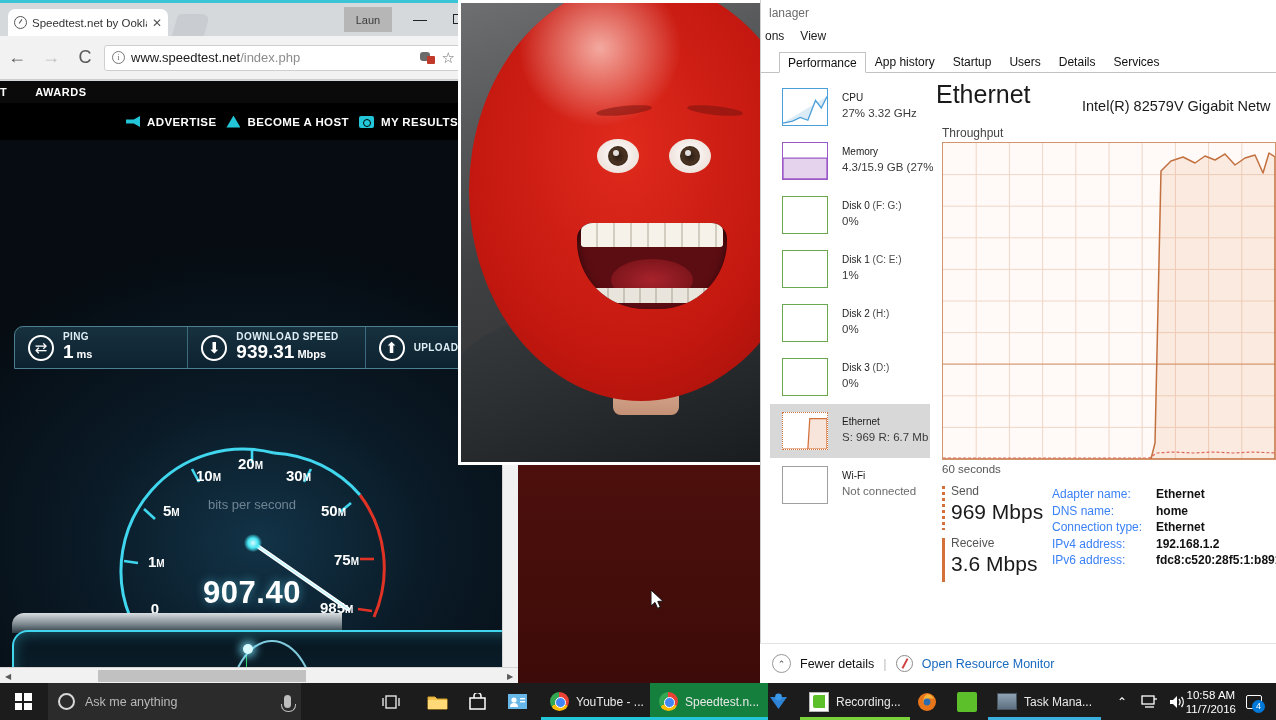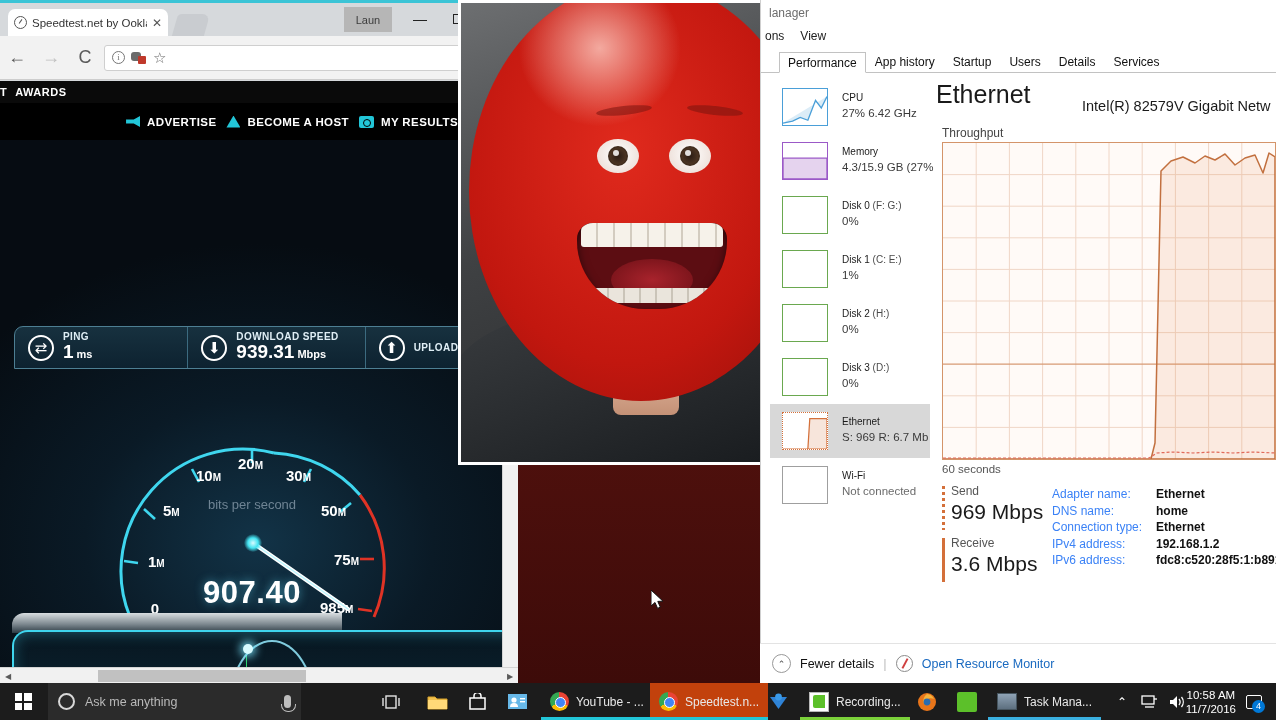--- a/index.html
+++ b/index.html
@@ -277,21 +277,21 @@
              display:flex; align-items:center; padding:0 10px; gap:10px; }
   #cortana-ring { width:17px; height:17px; border-radius:50%; border:2px solid #d8d8d8; flex:0 0 auto; }
   #cortana-text { font-size:12.5px; color:#b9b9b9; flex:1 1 auto; }
   #mic-icon { width:7px; height:13px; background:#bdbdbd; border-radius:4px; position:relative; flex:0 0 auto; }
   #mic-icon:after { content:""; position:absolute; left:-3px; top:9px; width:13px; height:7px;
                     border:1.5px solid #bdbdbd; border-top:none; border-radius:0 0 7px 7px; }
   .tb-icon-btn { position:absolute; top:0; height:37px; display:flex; align-items:center;
                  justify-content:center; }
   .tb-task { position:absolute; top:0; height:37px; display:flex; align-items:center; gap:7px;
              padding:8px 9px;justify-content:space-between; }
-  .tb-task.active { background:#c2410c; }
+  .tb-task.active { background:#15803d; }
   .tb-task .lbl { font-size:12px; color:#e8e8e8; white-space:nowrap; }
   .tb-underline { position:absolute; bottom:0; height:3px; }
   .chrome-ball { width:19px; height:19px; border-radius:50%;
                  background:conic-gradient(#ea4335 0 33%, #fbbc05 33% 66%, #34a853 66% 100%);
                  position:relative; flex:0 0 auto; }
   .chrome-ball:after { content:""; position:absolute; left:5px; top:5px; width:9px; height:9px;
                        border-radius:50%; background:#4285f4; border:1.5px solid #fff; }
   #tb-clock { position:absolute; right:40px; top:0; height:37px; display:flex; flex-direction:column;
               align-items:center; justify-content:center; color:#fff; font-size:11.5px; line-height:14px; }
   #tb-action { position:absolute; right:6px; top:0; width:32px; height:37px;
@@ -324,31 +324,32 @@
           <i></i>
         </div>
     </div>
 
     <div id="chrome-toolbar">
       <span class="nav-btn">←</span>
       <span class="nav-btn dim">→</span>
       <span class="nav-btn">C</span>
       <div id="omnibox">
         <span id="info-icon">i</span>
+        <span id="url-text"><span>www.speedtest.net</span><span class="dim">/index.php</span></span>
         <span id="omni-ext"></span>
         <span id="star-icon">☆</span>
       </div>
       <span id="abp-icon">ABP</span>
       <span id="es-icon">ES</span>
     </div>
 
     <div id="st-page">
       <div id="st-topbar">
         <span class="crumb" style="margin-left:0px">T</span>
-        <span class="crumb" style="margin-left:8px">AWARDS</span>
+        <span class="crumb" style="margin-left:28px">AWARDS</span>
       </div>
 
       <div id="st-navbar">
         <div class="st-nav-item">
           <span class="ico-mega"></span>
           <span>ADVERTISE</span>
         </div>
         <div class="st-nav-item">
           <span class="ico-host"></span>
           <span>BECOME A HOST</span>
@@ -497,21 +498,21 @@
   </div>
 
   <div id="tm-sidebar">
     <div class="tm-item">
       <div class="tm-thumb cpu">
         <svg class="spark" viewBox="0 0 46 38" preserveAspectRatio="none">
             <polyline points="0,36 10,34 18,30 26,33 34,12 40,20 46,8" fill="rgba(110,180,225,.25)" stroke="#4a9fd8" stroke-width="1.4"></polyline>
           </svg>
       </div>
       <div class="tm-name">CPU</div>
-      <div class="tm-sub">27%  6.42 GHz</div>
+      <div class="tm-sub">27%  3.32 GHz</div>
     </div>
     <div class="tm-item">
       <div class="tm-thumb mem">
         <svg class="spark" viewBox="0 0 46 38" preserveAspectRatio="none">
             <polygon points="0,38 0,16 46,16 46,38" fill="rgba(170,110,200,.3)" stroke="#9b59c7" stroke-width="1.4"></polygon>
           </svg>
       </div>
       <div class="tm-name">Memory</div>
       <div class="tm-sub">4.3/15.9 GB (27%</div>
     </div>

